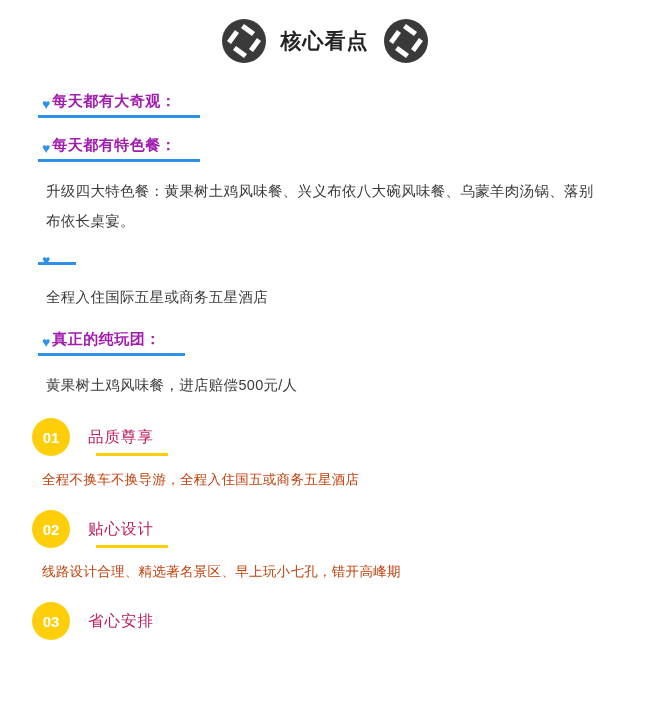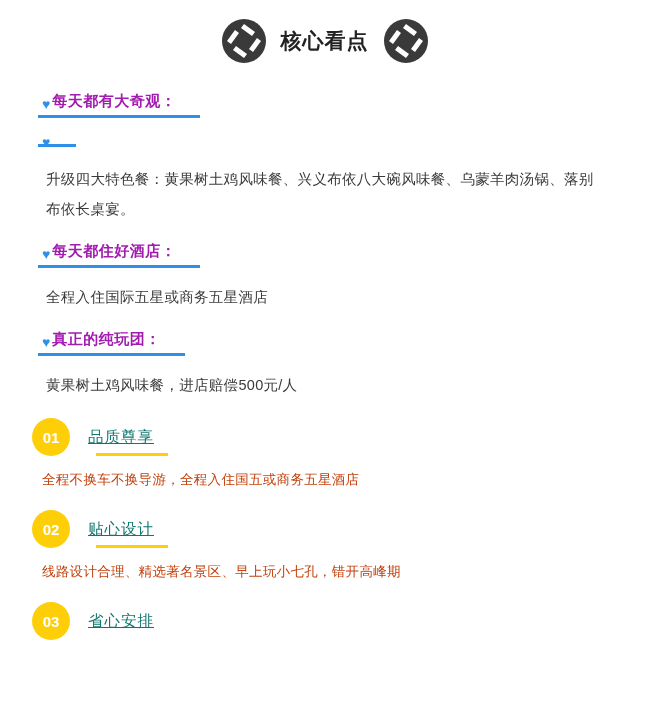--- a/index.html
+++ b/index.html
@@ -111,23 +111,22 @@
     justify-content: center;
     flex: 0 0 38px;
   }
   .num-label-wrap {
     position: relative;
     margin-left: 18px;
     padding-bottom: 8px;
   }
   .num-label {
     font-size: 15.5px;
-    color: #0f766e;
+    color: #be185d;
     letter-spacing: 1px;
-    text-decoration: underline;
   }
   .num-underline {
     position: absolute;
     left: 8px;
     right: -14px;
     bottom: 0;
     height: 3px;
     background: #fecf08;
   }
   .num-desc {
@@ -178,31 +177,31 @@
         <span class="sec-title">每天都有大奇观：</span>
         <span class="sec-underline"></span>
       </span>
     </div>
   </div>
 
   <div class="section">
     <div class="sec-head">
       <span class="heart">♥</span>
       <span class="sec-title-wrap">
+        <span class="sec-title">每天都有特色餐：</span>
         <span class="sec-underline"></span>
       </span>
     </div>
     <div class="sec-body">升级四大特色餐：黄果树土鸡风味餐、兴义布依八大碗风味餐、乌蒙羊肉汤锅、落别布依长桌宴。</div>
   </div>
 
   <div class="section">
     <div class="sec-head">
       <span class="heart">♥</span>
       <span class="sec-title-wrap">
-        <span class="sec-title">每天都住好酒店：</span>
         <span class="sec-underline"></span>
       </span>
     </div>
     <div class="sec-body">全程入住国际五星或商务五星酒店</div>
   </div>
 
   <div class="section">
     <div class="sec-head">
       <span class="heart">♥</span>
       <span class="sec-title-wrap">

